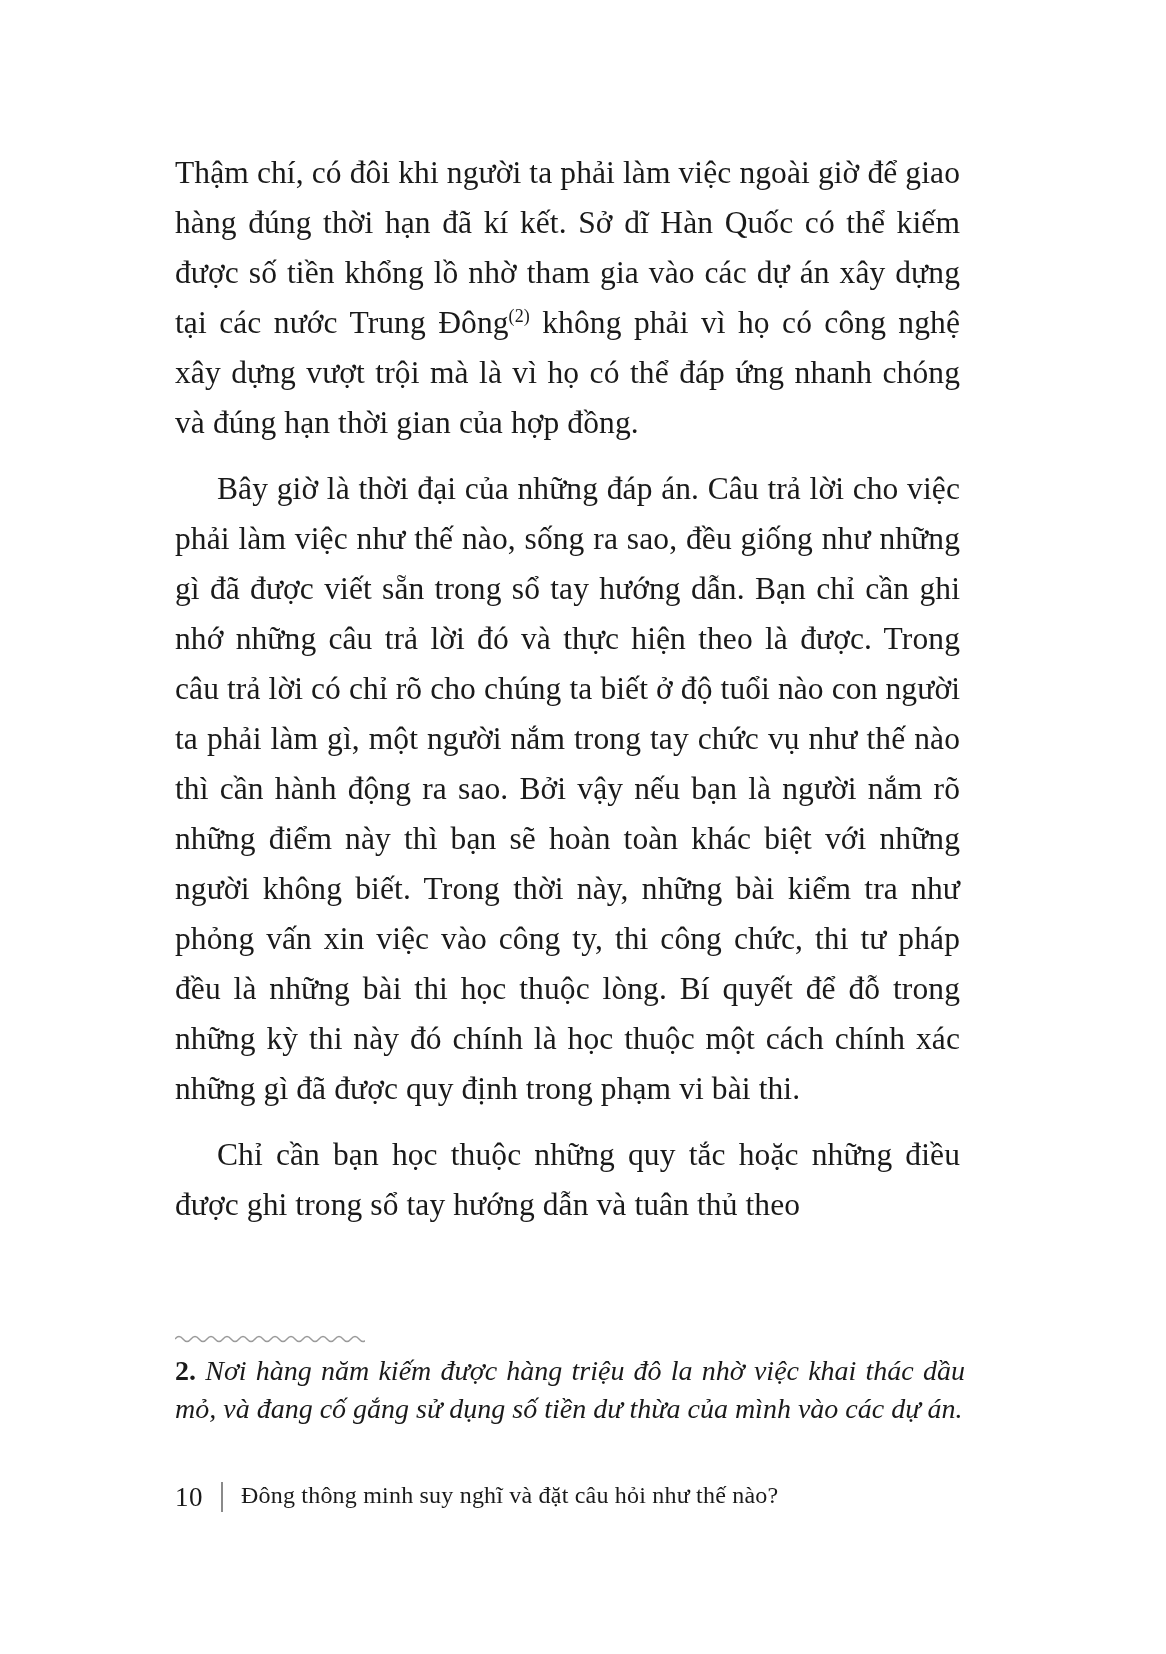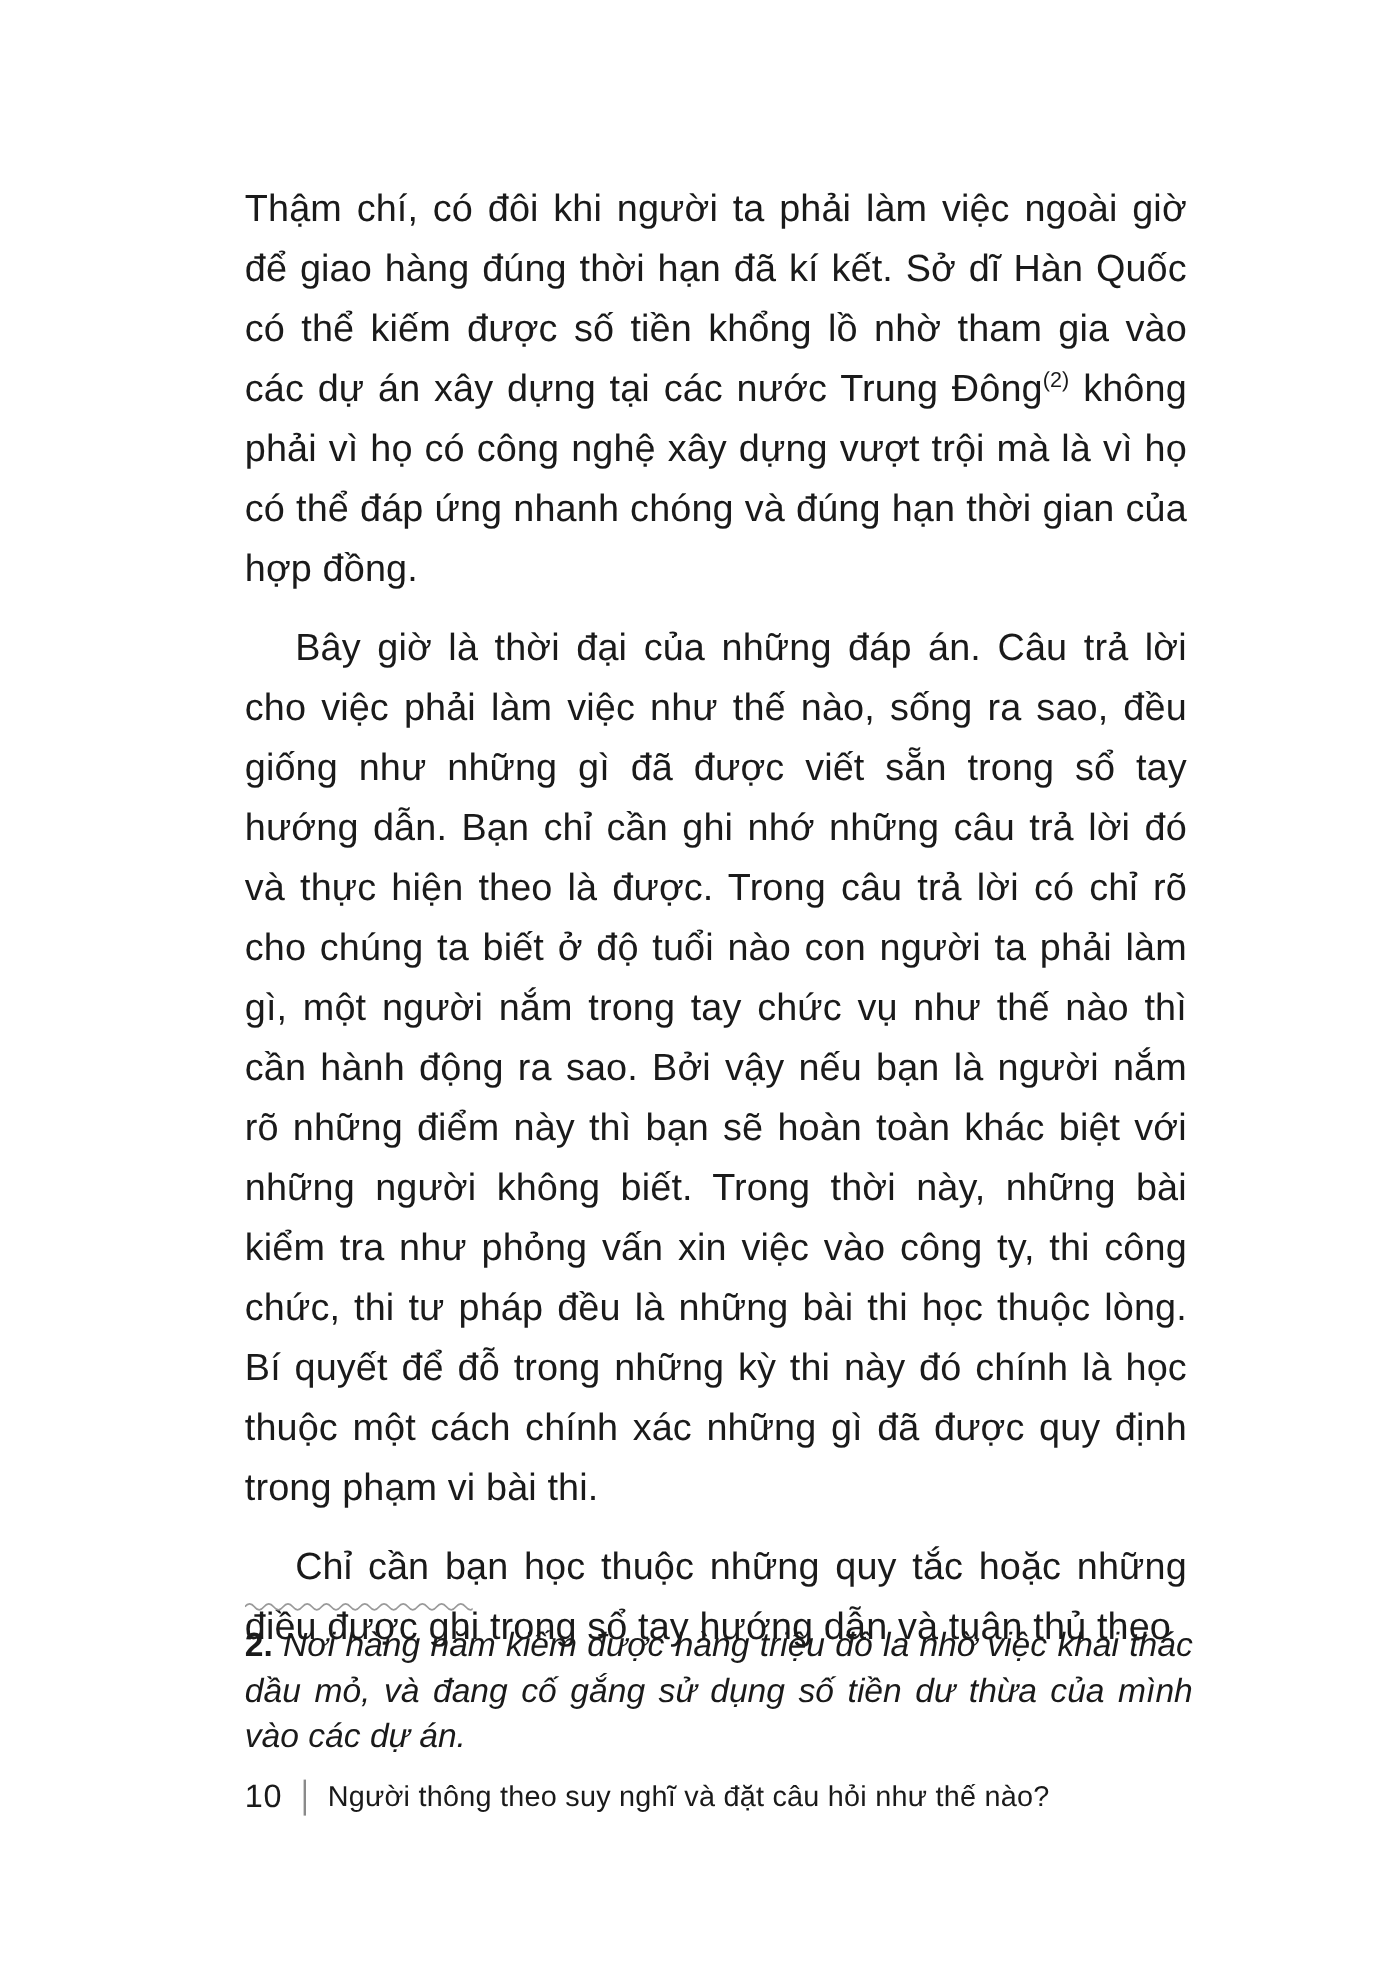--- a/index.html
+++ b/index.html
@@ -5,25 +5,24 @@
   html, body {
     margin: 0;
     padding: 0;
     background: #ffffff;
   }
   .page {
     position: relative;
     width: 1066px;
     height: 1654px;
     background: #ffffff;
-    font-family: Liberation Sans, sans-serif;
+    font-family: Liberation Serif, serif;
     color: #1b1b1b;
     box-sizing: border-box;
     overflow: hidden;
-    margin-left: 29px;
   }
   .content {
     position: absolute;
     left: 175px;
     top: 148px;
     width: 785px;
   }
   p.body-par {
     margin: 0 0 0 0;
     font-size: 31.5px;
@@ -68,21 +67,20 @@
   }
   .footnote .fn-num {
     font-style: normal;
     font-weight: 700;
   }
   .footer {
     position: absolute;
     left: 175px;
     top: 1482px;
     display: flex;
-    align-items: center;
     gap: 0px;
     font-size: 24px;
     color: #1a1a1a;
   }
   .footer .page-num {
     font-size: 27px;
     letter-spacing: 0.5px;
   }
   .footer .divider {
     display: inline-block;
@@ -118,16 +116,16 @@
   </div>
 
   <div class="footnote">
     <span class="fn-num">2.</span>
     <span>Nơi hàng năm kiếm được hàng triệu đô la nhờ việc khai thác dầu mỏ, và đang cố gắng sử dụng số tiền dư thừa của mình vào các dự án.</span>
   </div>
 
   <div class="footer">
     <span class="page-num">10</span>
     <span class="divider"></span>
-    <span class="footer-title">Người thông theo  suy nghĩ và đặt câu hỏi như thế nào?</span>
+    <span class="footer-title">Đông thông minh  suy nghĩ và đặt câu hỏi như thế nào?</span>
   </div>
 
 </div>
 
 </body></html>

